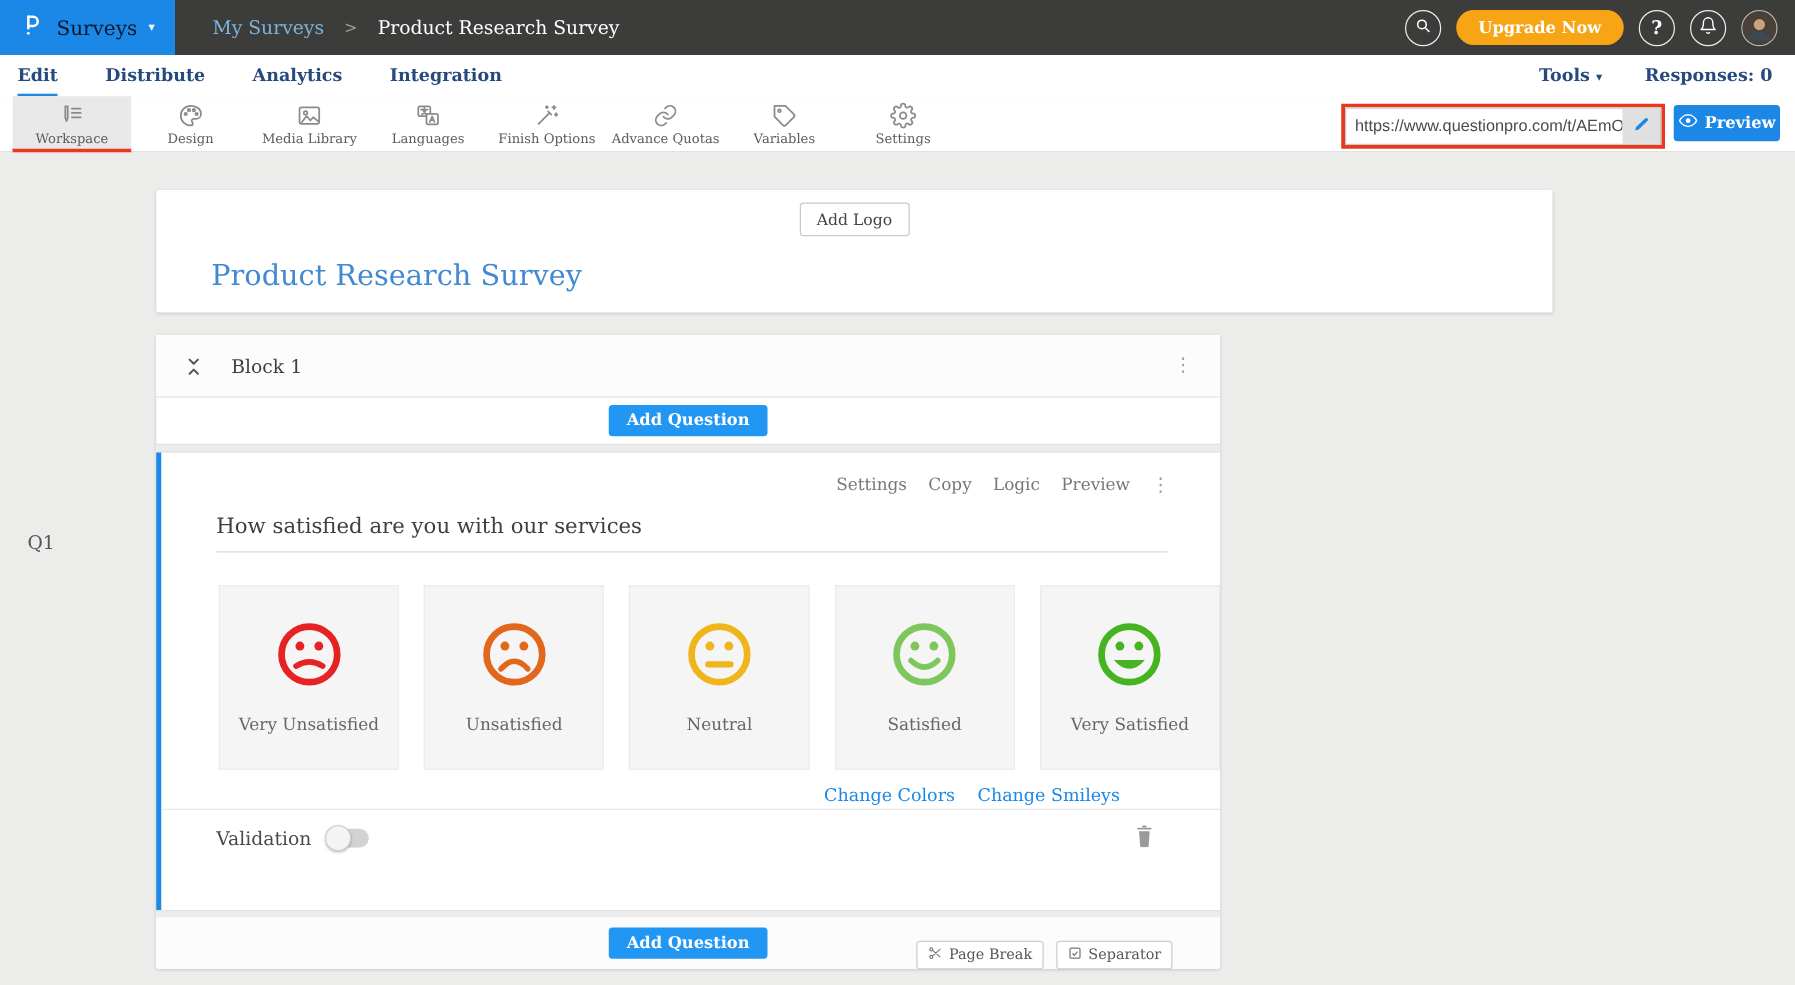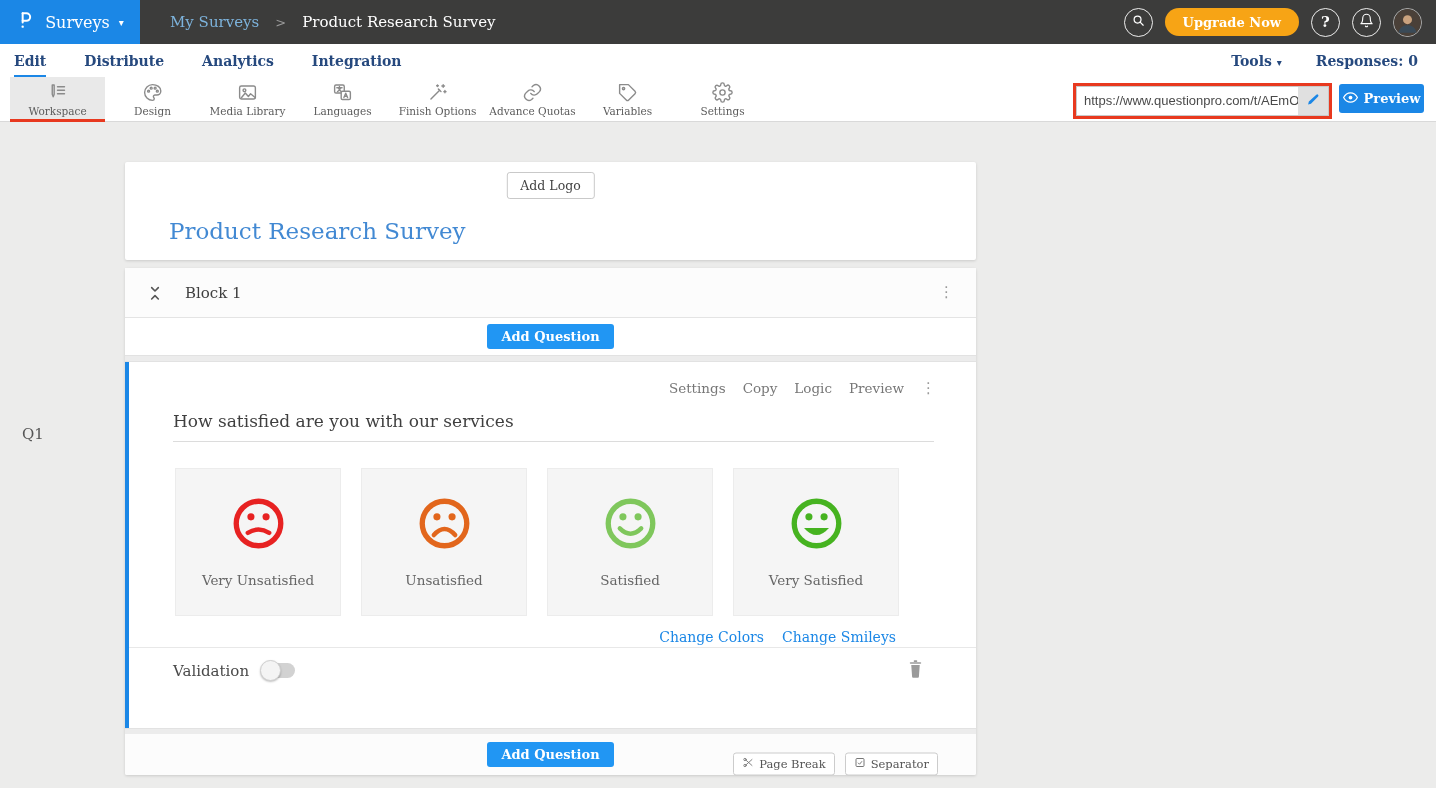--- a/index.html
+++ b/index.html
@@ -3,21 +3,21 @@
 <meta charset="utf-8">
 <style>
   * { margin:0; padding:0; box-sizing:border-box; }
   html,body { width:1436px; height:788px; overflow:hidden; }
   body { font-family:"DejaVu Serif", serif; background:#ececeb; position:relative; }
 
   
   .topbar { position:absolute; top:0; left:0; width:1436px; height:44px; background:#3c3c3b; display:flex; align-items:center; }
   .logo-box { width:140px; height:44px; background:#1b87e6; display:flex; align-items:center; justify-content:center; gap:9px; cursor:pointer; }
   .logo-box svg { width:20px; height:22px; }
-  .logo-app { color:#ffffff; font-size:16px; }
+  .logo-app { color:#0f172a; font-size:16px; }
   .caret { color:#fff; font-size:10px; font-family:"DejaVu Sans", sans-serif; }
   .breadcrumb { display:flex; align-items:center; margin-left:30px; font-size:15px; }
   .bc-parent { color:#7db3dc; cursor:pointer; }
   .bc-sep { color:#9a9a9a; margin:0 16px; font-size:13px; font-family:"DejaVu Sans", sans-serif; }
   .bc-current { color:#fff; }
   .top-right { margin-left:auto; display:flex; align-items:center; gap:12px; padding-right:14px; }
   .circle-btn { width:29px; height:29px; border:1.5px solid rgba(255,255,255,.9); border-radius:50%; display:flex; align-items:center; justify-content:center; color:#fff; cursor:pointer; font-size:15px; font-weight:bold; }
   .circle-btn svg { width:15px; height:15px; }
   .upgrade-btn { height:28px; padding:0 18px; border-radius:14px; background:#f7a415; color:#fff; font-size:13px; font-weight:bold; display:flex; align-items:center; cursor:pointer; border:none; font-family:"DejaVu Serif", serif; }
   .avatar { width:29px; height:29px; border-radius:50%; overflow:hidden; border:1px solid rgba(255,255,255,.6); cursor:pointer; }
@@ -42,21 +42,21 @@
   .url-box { display:flex; width:253px; height:30px; background:#fff; border:1px solid #c9c9c9; }
   .url-text { flex:1; padding:0 7px; line-height:28px; font-family:"Liberation Sans", sans-serif; font-size:13px; color:#4a4a4a; white-space:nowrap; overflow:hidden; }
   .url-edit { width:30px; background:#e0e0e0; display:flex; align-items:center; justify-content:center; cursor:pointer; }
   .url-edit svg { width:14px; height:14px; }
   .preview-btn { position:absolute; right:12px; top:7px; height:29px; width:85px; background:#1b87e6; border:none; border-radius:3px; display:flex; align-items:center; justify-content:center; gap:6px; color:#fff; font-size:13px; font-weight:bold; cursor:pointer; font-family:"DejaVu Serif", serif; }
   .preview-btn svg { width:15px; height:15px; }
 
   
   .content { position:absolute; top:122px; left:0; width:1436px; height:666px; background:#ececeb; }
   .card { position:absolute; background:#fff; box-shadow:0 1px 3px rgba(0,0,0,.14); border-radius:2px; }
-  .survey-card { left:125px; top:40px; width:851px; height:98px; }
+  .survey-card { left:125px; top:30px; width:1117px; height:98px; }
   .add-logo-btn { position:absolute; left:50%; transform:translateX(-50%); top:10px; padding:5px 13px; background:#fff; border:1px solid #c9c9c9; border-radius:3px; font-size:12.5px; color:#444; cursor:pointer; font-family:"DejaVu Serif", serif; }
   .survey-title { position:absolute; left:44px; top:56px; font-size:23px; color:#4289d3; }
   .q1-label { position:absolute; left:22px; top:303px; font-size:15px; color:#555; }
 
   .block-card { left:125px; top:146px; width:851px; }
   .block-header { height:50px; display:flex; align-items:center; padding:0 22px; background:#fcfcfc; border-bottom:1px solid #e4e4e4; }
   .collapse-btn { width:18px; height:22px; cursor:pointer; }
   .collapse-btn svg { width:16px; height:22px; }
   .block-title { margin-left:20px; font-size:15px; color:#3f3f3f; }
   .kebab { margin-left:auto; color:#9a9a9a; font-size:15px; letter-spacing:0; cursor:pointer; font-family:"DejaVu Sans", sans-serif; line-height:1; }
@@ -293,20 +293,29 @@
        <svg viewBox="0 0 64 64" width="57" height="57">
          <circle cx="32" cy="32" r="25" fill="none" stroke="#e2661c" stroke-width="6"></circle>
          <circle cx="23.5" cy="24.5" r="4" fill="#e2661c"></circle>
               <circle cx="40.5" cy="24.5" r="4" fill="#e2661c"></circle>
          <path d="M20 45 Q32 31.5 44 45" fill="none" stroke="#e2661c" stroke-width="5" stroke-linecap="round"></path>
        </svg>
        <span class="option-label">Unsatisfied</span>
      </div>
           <div class="option-card">
        <svg viewBox="0 0 64 64" width="57" height="57">
+         <circle cx="32" cy="32" r="25" fill="none" stroke="#f0b51a" stroke-width="6"></circle>
+         <circle cx="23.5" cy="24.5" r="4" fill="#f0b51a"></circle>
+              <circle cx="40.5" cy="24.5" r="4" fill="#f0b51a"></circle>
+         <line x1="22" y1="41" x2="42" y2="41" stroke="#f0b51a" stroke-width="5.5" stroke-linecap="round"></line>
+       </svg>
+       <span class="option-label">Neutral</span>
+     </div>
+          <div class="option-card">
+       <svg viewBox="0 0 64 64" width="57" height="57">
          <circle cx="32" cy="32" r="25" fill="none" stroke="#7fc75c" stroke-width="6"></circle>
          <circle cx="23.5" cy="24.5" r="4" fill="#7fc75c"></circle>
               <circle cx="40.5" cy="24.5" r="4" fill="#7fc75c"></circle>
          <path d="M20 37.5 Q32 49.5 44 37.5" fill="none" stroke="#7fc75c" stroke-width="5" stroke-linecap="round"></path>
        </svg>
        <span class="option-label">Satisfied</span>
      </div>
           <div class="option-card">
        <svg viewBox="0 0 64 64" width="57" height="57">
          <circle cx="32" cy="32" r="25" fill="none" stroke="#46b320" stroke-width="6"></circle>

